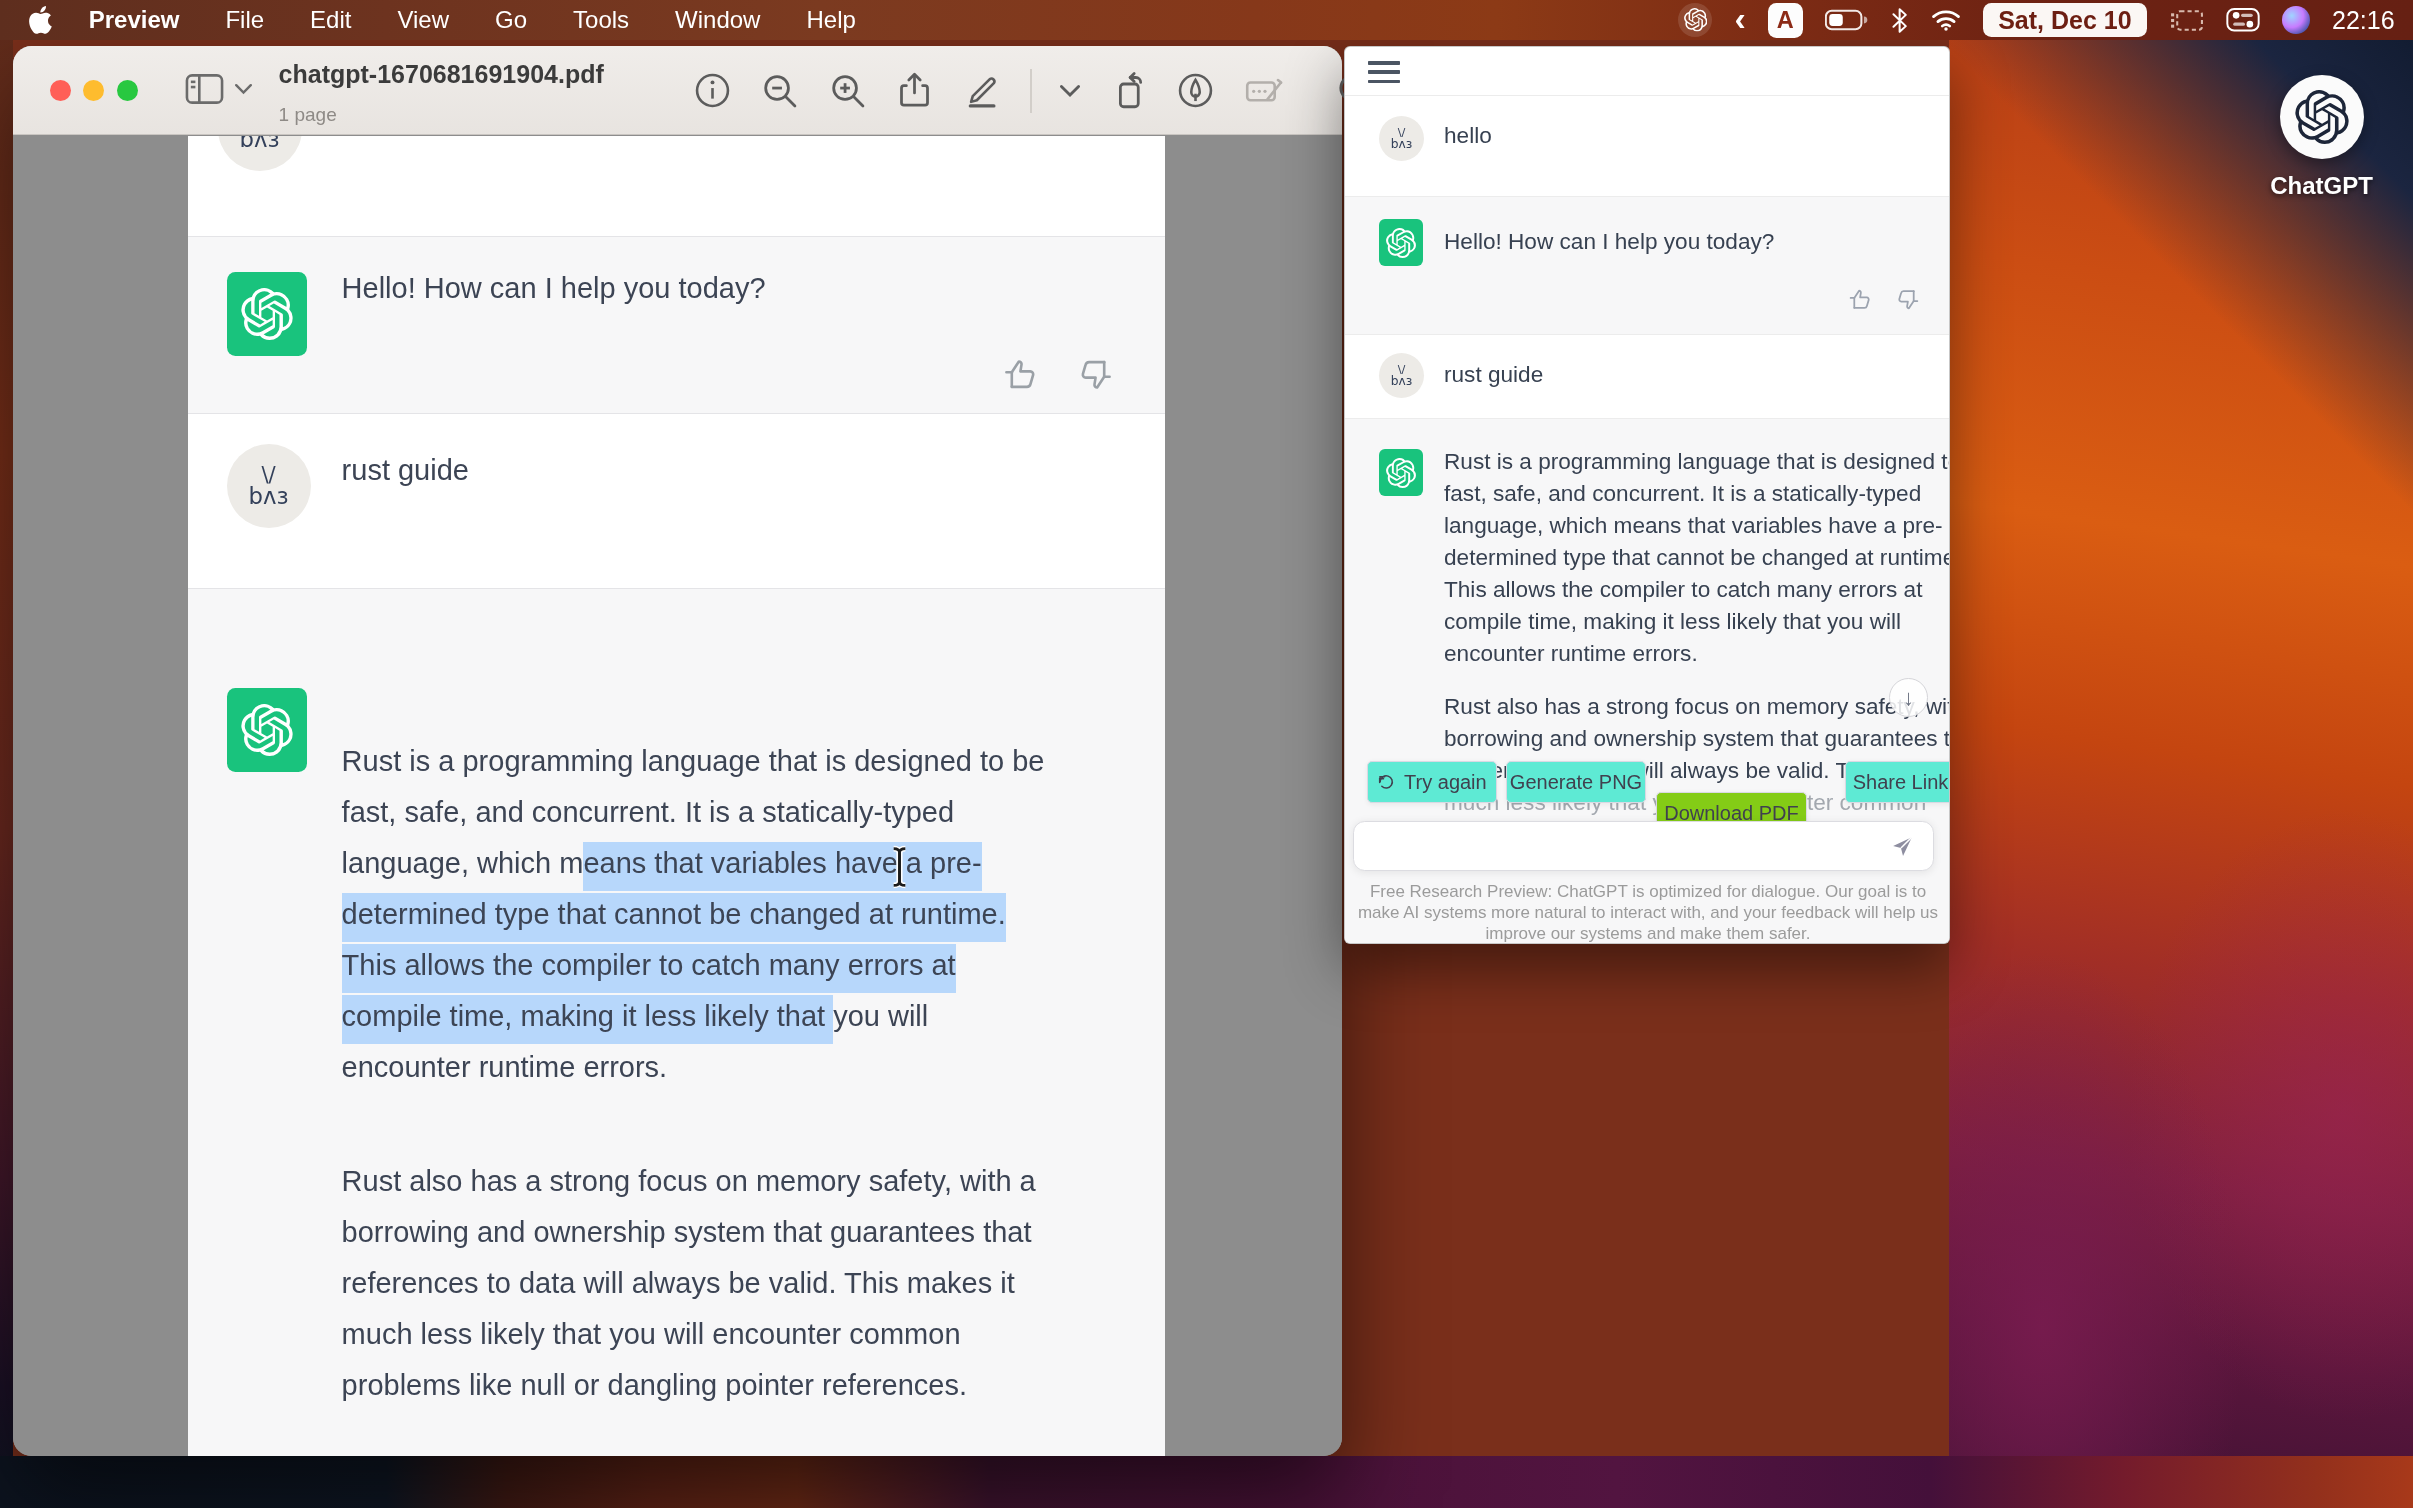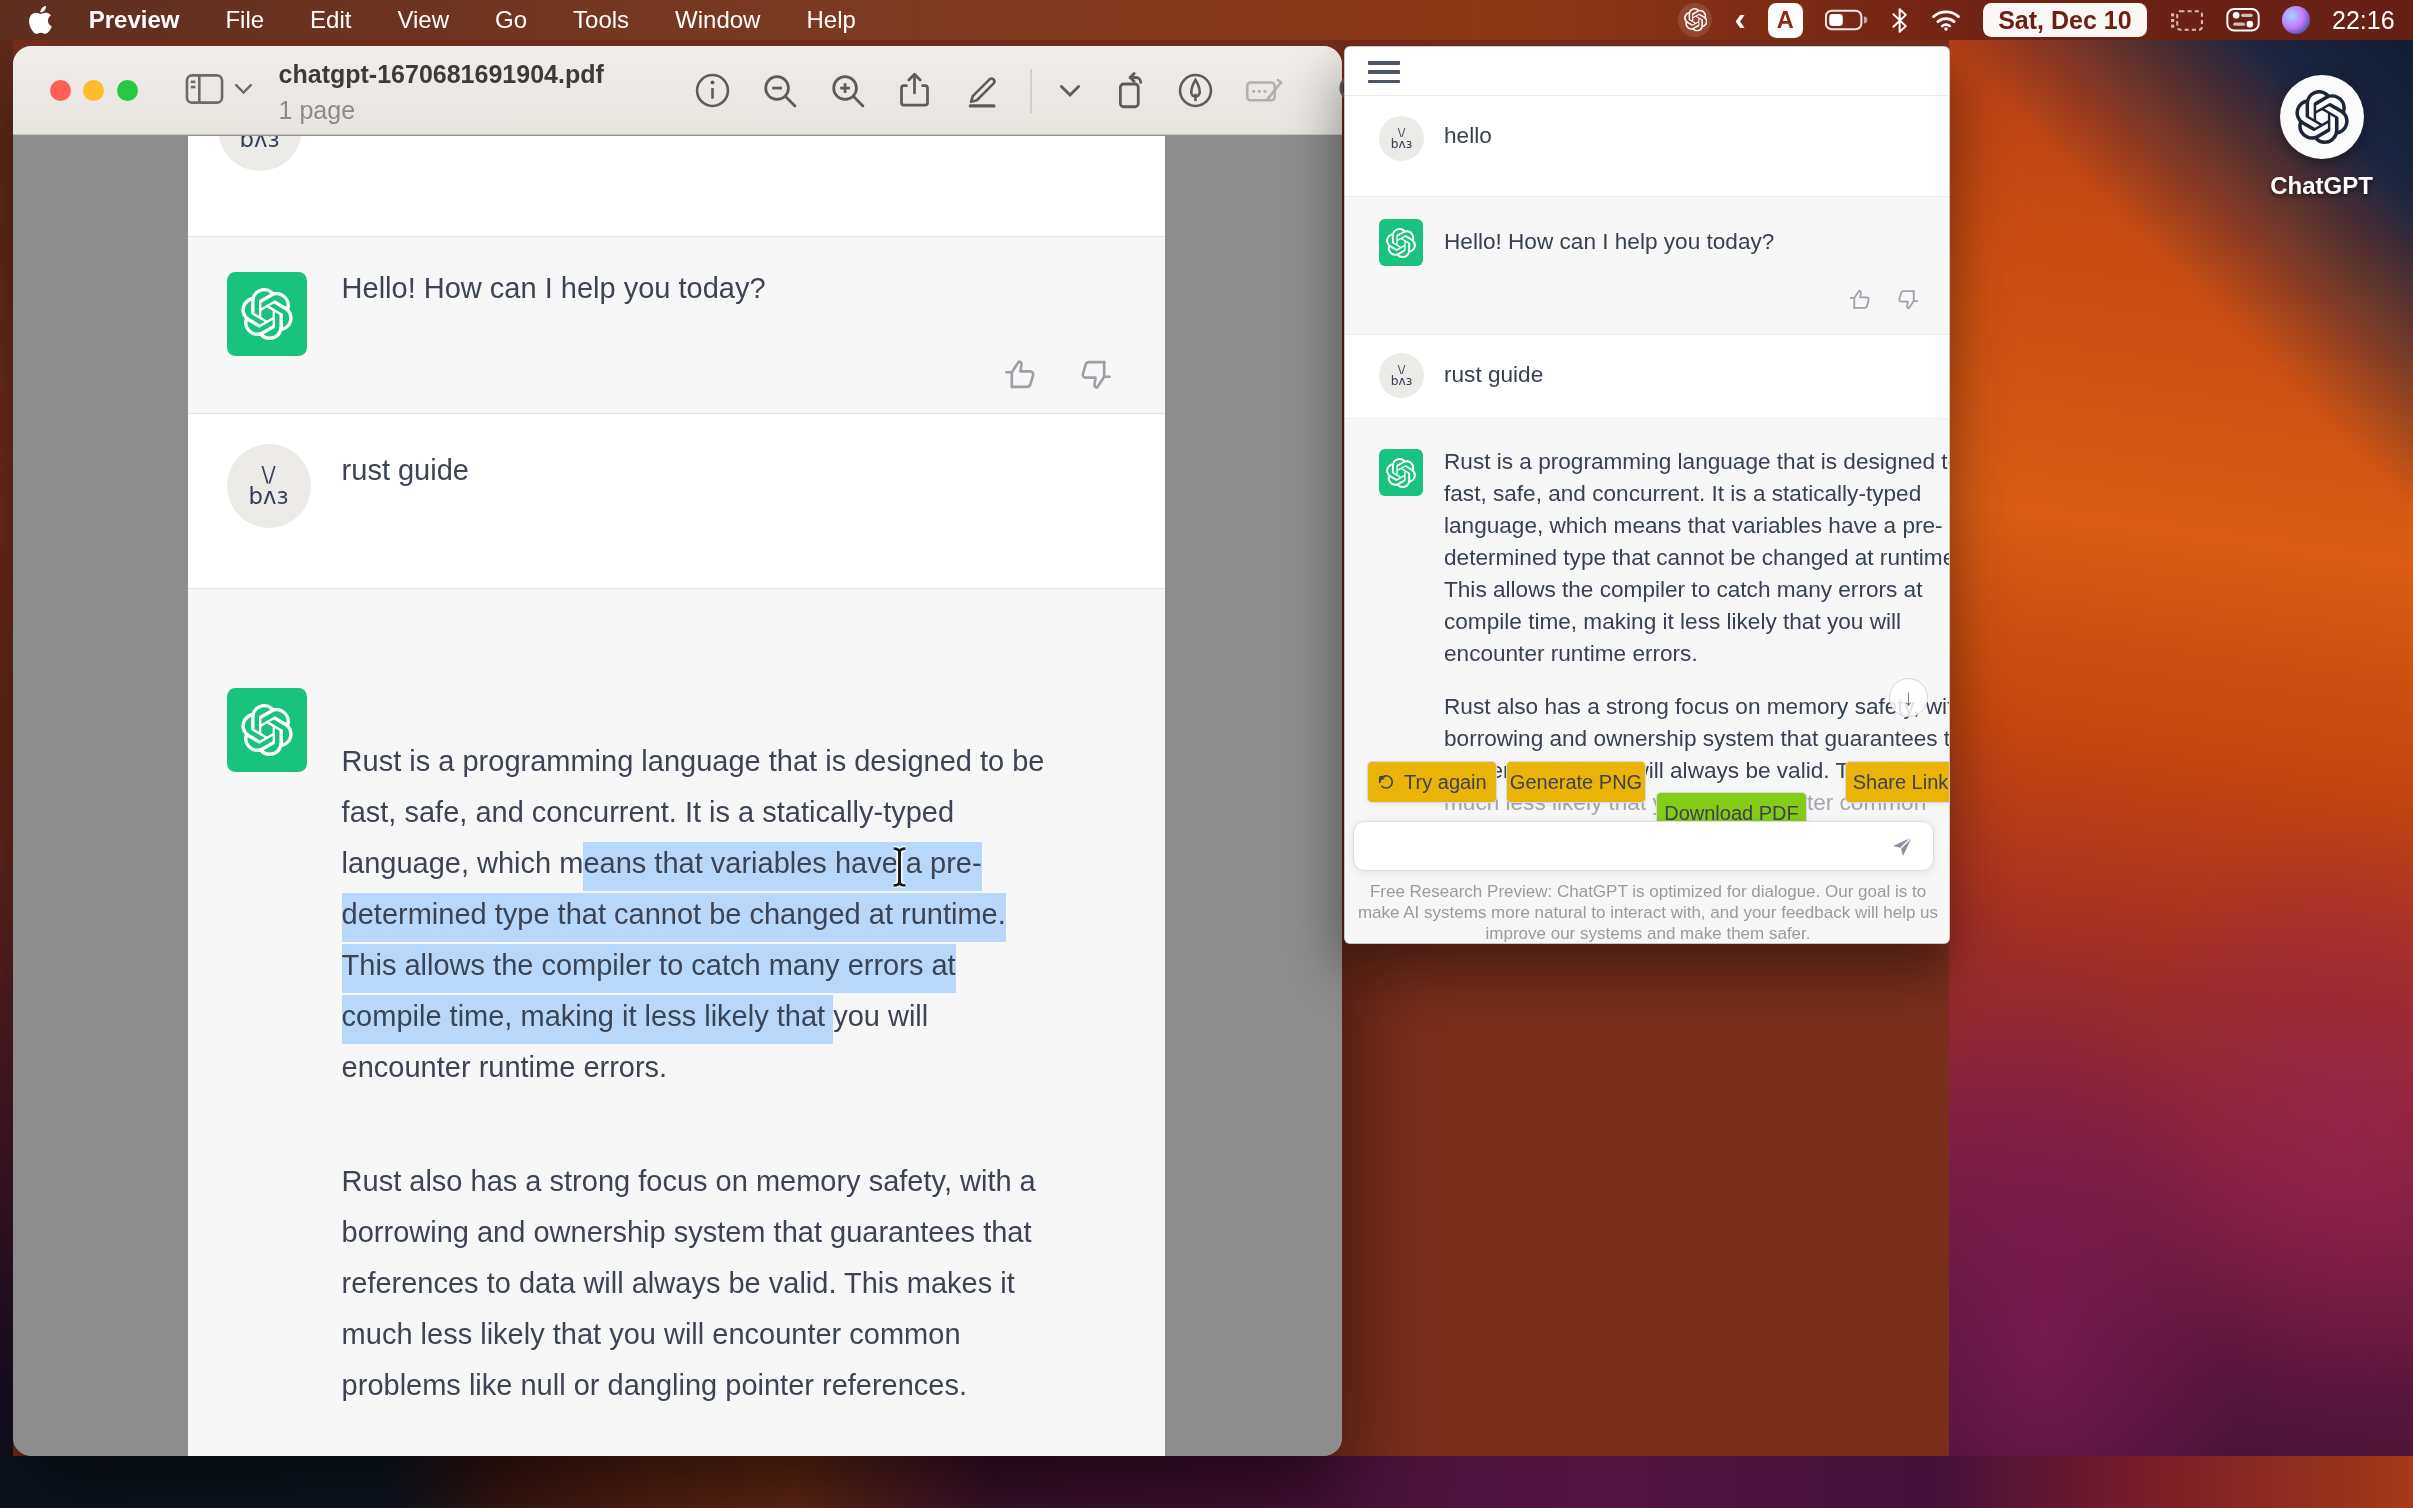--- a/index.html
+++ b/index.html
@@ -47,21 +47,21 @@
     border-radius:18.4px; background:#8d8d8d; box-shadow:0 42px 92px rgba(0,0,0,.55); }
   .pw-titlebar { position:relative; height:89px; border-radius:18.4px 18.4px 0 0;
     background:linear-gradient(#f0edea,#e8e4e0); border-bottom:0.8px solid #c9c5c1; }
   .tl { position:absolute; top:34px; width:21px; height:21px; border-radius:50%; }
   .tl.red { left:37px; background:#ff5f57; }
   .tl.yellow { left:70px; background:#febc2e; }
   .tl.green { left:104px; background:#28c840; }
   .sidebar-btn { position:absolute; left:172px; top:27px; color:#636363; display:flex; align-items:center; gap:11.7px; }
   .title-block { position:absolute; left:266px; top:14.2px; }
   .pw-title { font-size:25px; font-weight:bold; color:#3b3b3b; }
-  .pw-subtitle { font-size:25px; color:#8e8a86; margin-top:7px; }
+  .pw-subtitle { font-size:19px; color:#8e8a86; margin-top:15px; }
   .pw-tools { position:absolute; left:680px; top:0; height:89px; display:flex; align-items:center; gap:28.5px; color:#5c5c5c; }
   .pw-tools .sep { width:1.7px; height:44px; background:#d2cec9; }
   .pw-tools .dim { color:#b3afab; }
   .pw-content { position:absolute; left:0; top:90px; width:1329px; height:1320px;
     overflow:hidden; border-radius:0 0 18.4px 18.4px; background:#8d8d8d; }
   .pdf-page { position:absolute; left:175px; top:0; width:977px; height:1320px; background:#ffffff; overflow:hidden; }
 
   .avatar-user { border-radius:50%; background:#edebe7; display:flex; align-items:center; justify-content:center; }
   .avatar-ai { background:#19c37d; color:#fff; display:flex; align-items:center; justify-content:center; }
 
@@ -83,21 +83,21 @@
   .cw-row.ai { background:#f7f7f8; }
   .cw-text { font-size:22.6px; color:#374151; }
   .cw-lines > div { height:32px; line-height:32px; white-space:nowrap; }
   .cw-lines .faded { color:#a3a8af; }
   .cw-thumbs { position:absolute; right:28.5px; bottom:22px; display:flex; gap:23.5px; color:#9ca3af; }
 
   .scroll-btn { position:absolute; left:544px; top:631px; width:39px; height:39px; z-index:4;
     border-radius:50%; background:rgba(255,255,255,.85); border:0.8px solid #d5d5d9;
     display:flex; align-items:center; justify-content:center; font-size:22px; color:#6b7280; }
   .btn-row { position:absolute; left:0; top:714px; width:606px; z-index:5; }
-  .cbtn { position:absolute; top:0; height:42px; background:#eab308; border:0.8px solid #d9d9e3;
+  .cbtn { position:absolute; top:0; height:42px; background:#5eead4; border:0.8px solid #d9d9e3;
     border-radius:5px; font-size:20px; color:#40414f; display:flex; align-items:center;
     justify-content:center; gap:8.4px; box-shadow:0 1.7px 5px rgba(0,0,0,.06); }
   .cbtn.active { background:#84cc16;margin-top:31px; }
   .input-box { position:absolute; left:8.4px; top:774px; width:581px; height:50px; z-index:6;
     background:#fff; border:0.8px solid #dcdce1; border-radius:11.7px;
     box-shadow:0 1.7px 8.4px rgba(0,0,0,.08); }
   .send { position:absolute; right:18.4px; top:11.7px; color:#8e8ea0; }
   .cw-footer { position:absolute; left:10px; top:834px; width:586px; z-index:6;
     font-size:17px; line-height:21px; color:#9b9b9b; text-align:center; }
 

